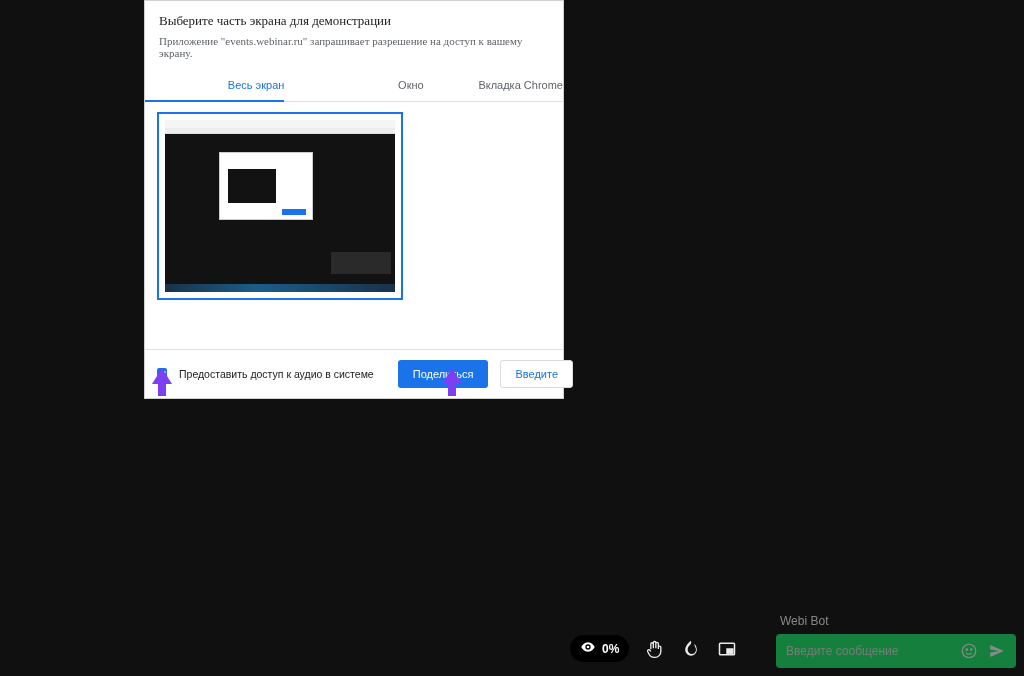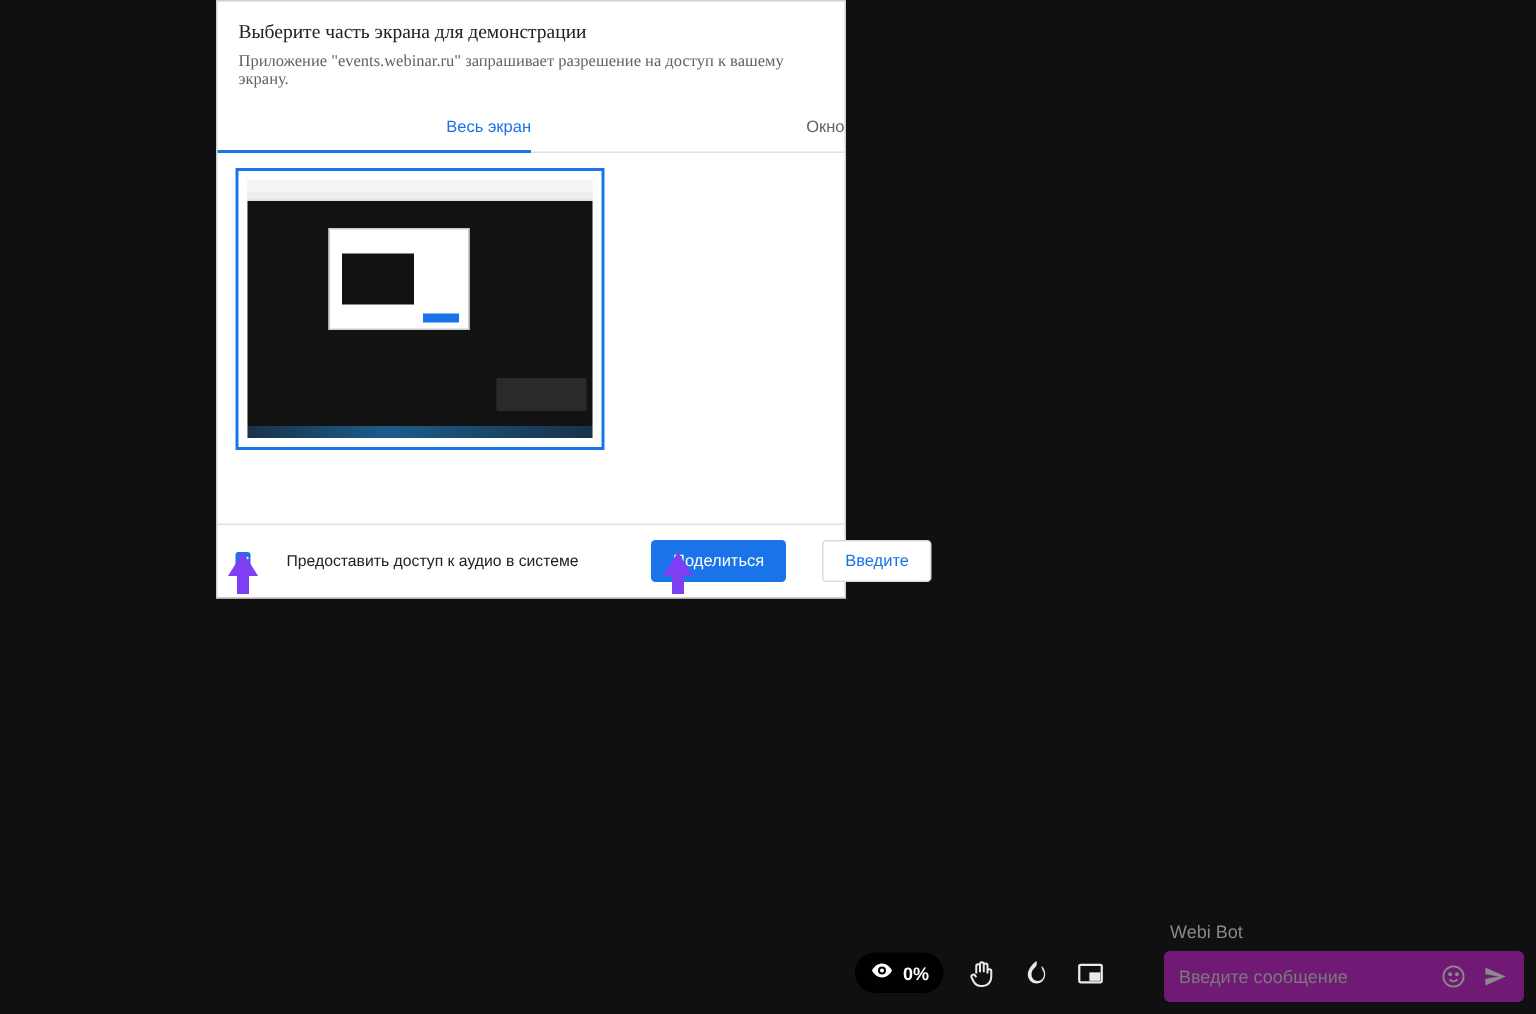--- a/index.html
+++ b/index.html
@@ -70,21 +70,21 @@
   }
   .t-caption {
     position: absolute; right: 4px; bottom: 10px; width: 60px; height: 22px;
     background: #2a2a2a;
   }
   .t-taskbar { height: 8px; background: linear-gradient(90deg,#18324a,#1c5c8a 40%,#18324a); }
 
   .modal-footer {
     display: flex; align-items: center;
     padding: 10px 12px;
-    gap: 24px;
+    gap: 12px;
   }
   .checkbox {
     width: 13px; height: 13px; background: #1a73e8;
     display: inline-flex; align-items: center; justify-content: center;
     border-radius: 2px; cursor: pointer;
   }
   .checkbox svg { width: 10px; height: 10px; fill: none; stroke: #fff; stroke-width: 2; }
   .checkbox-label { font-size: 10.5px; color: #202124; flex: 0 0 auto; }
   .footer-spacer { flex: 1; }
   .btn {
@@ -114,21 +114,21 @@
   }
   .bot-name { font-size: 12px; color: #888; margin: 0 0 6px 4px; }
   .bot-msg {
     background: #2e2e2e; color: #d8d8d8;
     font-size: 12px; line-height: 1.45;
     padding: 12px 14px; border-radius: 6px;
     margin-bottom: 8px;
   }
   .chat-input-row {
     display: flex; align-items: center;
-    background: #701a75; border-radius: 4px;
+    background: #15803d; border-radius: 4px;
     padding: 8px 10px; gap: 10px;
   }
   .chat-input {
     flex: 1; background: transparent; border: none; outline: none;
     color: #ccc; font-size: 12px;
   }
   .chat-input::placeholder { color: #7a7a7a; }
   .input-icon { width: 18px; height: 18px; color: #8a8a8a; cursor: pointer; display:inline-flex; align-items:center; justify-content:center; }
   .input-icon svg { width: 18px; height: 18px; stroke: currentColor; fill: none; stroke-width: 1.6; }
   .input-icon.send svg { fill: currentColor; stroke: none; }
@@ -155,20 +155,21 @@
 
 <div class="modal">
   <div class="modal-header">
     <div class="modal-title">Выберите часть экрана для демонстрации</div>
     <div class="modal-subtitle">Приложение "events.webinar.ru" запрашивает разрешение на доступ к вашему экрану.</div>
   </div>
 
   <div class="tabs">
     <div class="tab active">Весь экран</div>
     <div class="tab">Окно</div>
+    <div class="tab">Вкладка Chrome</div>
   </div>
 
   <div class="previews">
     <div class="thumb">
       <div class="thumb-inner">
         <div class="t-topbar"></div>
         <div class="t-tabrow"></div>
         <div class="t-body">
           <div class="t-mini-modal"></div>
           <div class="t-caption"></div>

